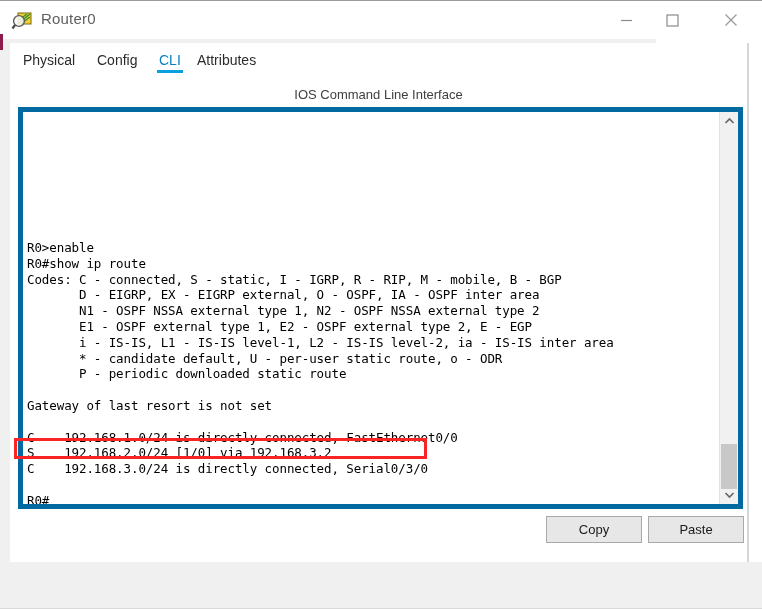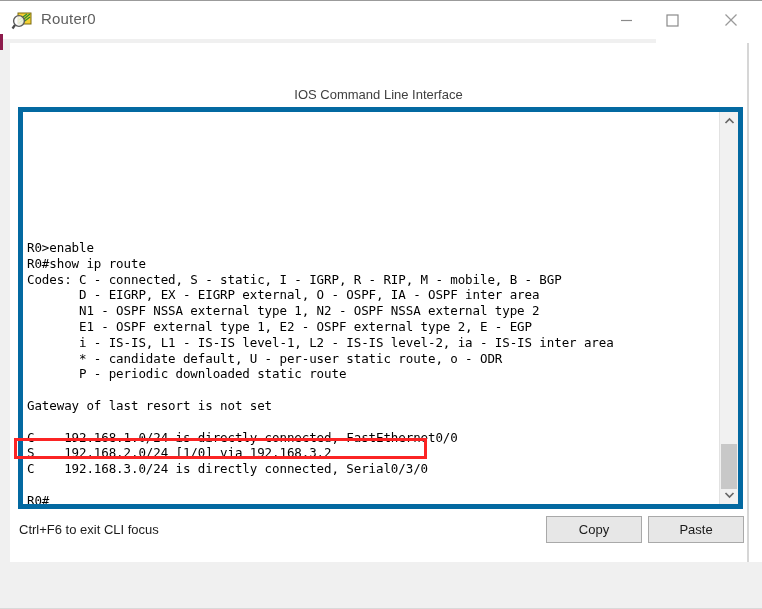--- a/index.html
+++ b/index.html
@@ -264,20 +264,26 @@
         <line x1="12.5" y1="1.5" x2="1.5" y2="12.5" stroke="#9a9a9a" stroke-width="1.2"></line>
       </svg>
     </div>
   </div>
 
   <div id="left-accent"></div>
   <div id="panel-shadow"></div>
 
   <div id="panel">
 
+    <div id="tabs">
+      <div class="tab" id="tab-physical">Physical</div>
+      <div class="tab" id="tab-config">Config</div>
+      <div class="tab active" id="tab-cli">CLI</div>
+      <div class="tab" id="tab-attributes">Attributes</div>
+    </div>
 
     <div id="cli-header">IOS Command Line Interface</div>
 
     <div id="terminal-wrap">
 
       <div id="terminal">
         <div id="term-lines">R0&gt;enable
 R0#show ip route
 Codes: C - connected, S - static, I - IGRP, R - RIP, M - mobile, B - BGP
        D - EIGRP, EX - EIGRP external, O - OSPF, IA - OSPF inter area
@@ -304,21 +310,20 @@
         </div>
         <div id="sb-thumb"></div>
         <div class="sb-arrow" id="sb-down">
           <svg width="11" height="8" viewBox="0 0 11 8">
             <polyline points="1.5,2 5.5,6 9.5,2" fill="none" stroke="#666666" stroke-width="1.7"></polyline>
           </svg>
         </div>
       </div>
     </div>
 
-    <div id="hint">Ctrl+F6 to exit CLI focus</div>
 
     <div class="actbtn" id="btn-paste">Paste</div>
     <div class="actbtn" id="btn-copy">Copy</div>
   </div>
 
   <div id="red-box"></div>
 
   <div id="bottombar">
 
     <div id="bottom-edge"></div>

